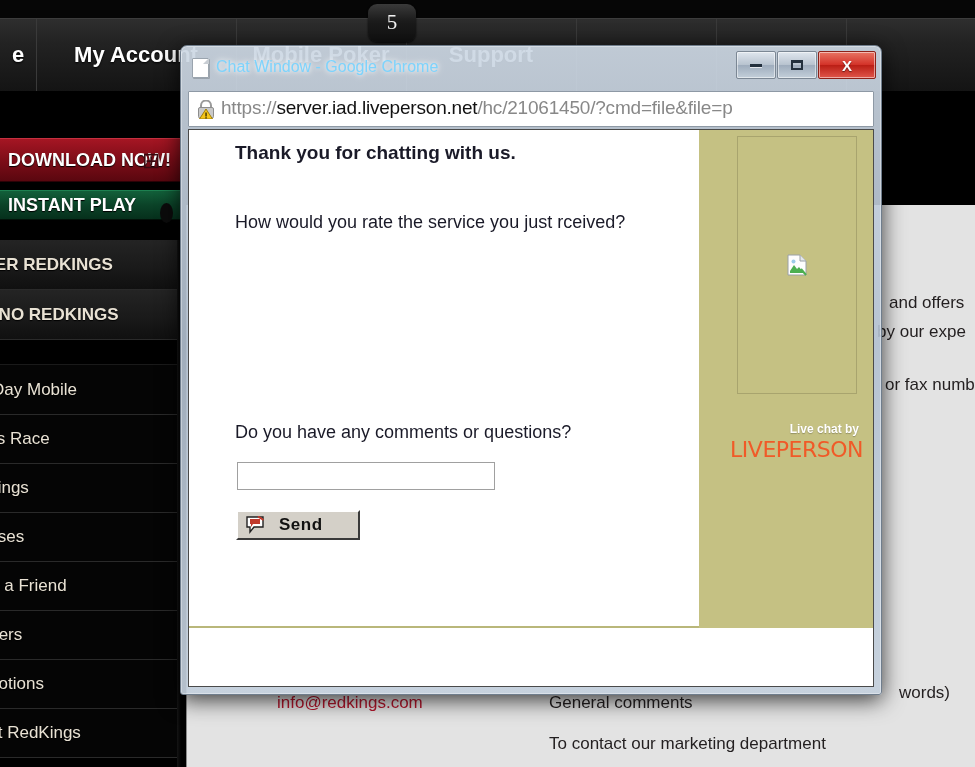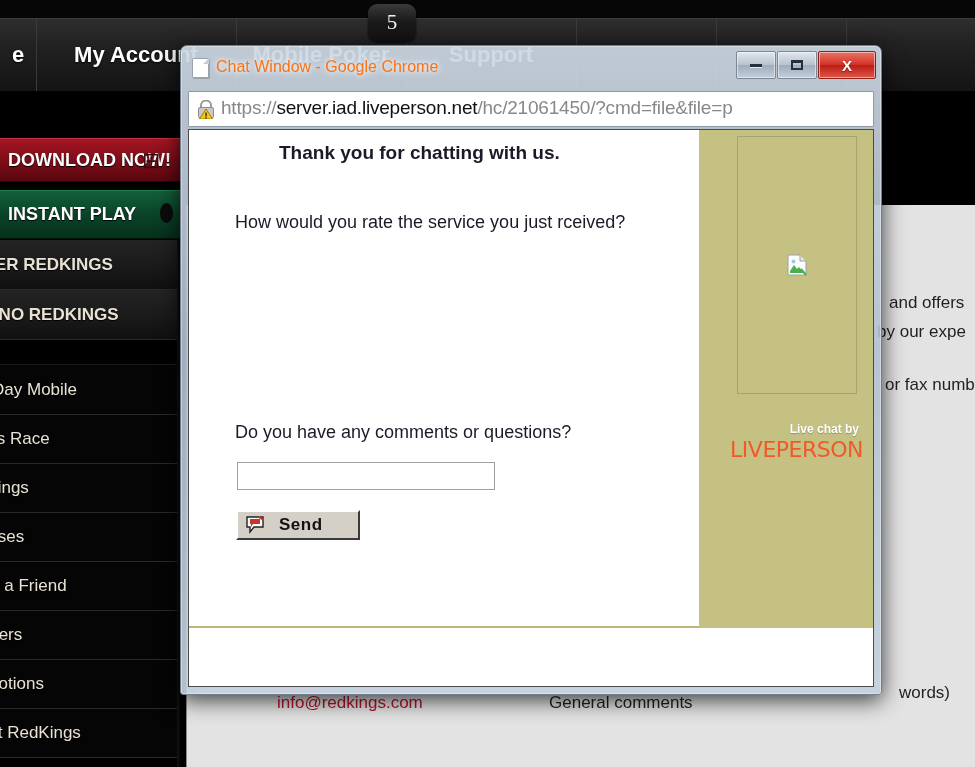--- a/index.html
+++ b/index.html
@@ -57,21 +57,21 @@
     color: #fff; font-weight: bold; font-size: 18px;
     display: flex; align-items: center; padding-left: 8px;
     box-sizing: border-box; white-space: nowrap; overflow: hidden;
     text-shadow: 0 1px 1px #000;
   }
   .bg-winlogo {
     position: absolute; left: 142px; top: 150px; width: 26px; height: 22px;
     color: #3a0a10; font-size: 22px; line-height: 22px;
   }
   .bg-ip {
-    position: absolute; left: 0; top: 190px; width: 180px; height: 49px;
+    position: absolute; left: 0; top: 190px; width: 180px; height: 30px;
     background: linear-gradient(to bottom, #12603a 0%, #0b4328 50%, #06301c 100%);
     border-top: 1px solid #1d8050; border-bottom: 1px solid #021209;
     color: #fff; font-weight: bold; font-size: 18px;
     display: flex; align-items: center; padding-left: 8px;
     box-sizing: border-box; white-space: nowrap; overflow: hidden;
     text-shadow: 0 1px 1px #000;
   }
   .bg-ipdot {
     position: absolute; left: 160px; top: 203px;
     width: 13px; height: 20px; border-radius: 50%;
@@ -137,21 +137,21 @@
     border-radius: 1px;
     box-shadow: 1px 1px 0 rgba(0,0,0,.18);
   }
   .win-title-icon:after {
     content: ""; position: absolute; right: -1px; top: -1px;
     border-width: 0 0 6px 6px; border-style: solid;
     border-color: transparent transparent #c8cdd3 transparent;
   }
   .win-title-text {
     position: absolute; left: 36px; top: 13px;
-    font-size: 16px; color: #f97316;
+    font-size: 16px; color: #7dd3fc;
     text-shadow: 0 0 5px rgba(255,255,255,.95), 0 0 10px rgba(255,255,255,.8);
     white-space: nowrap;
     font-family: "Liberation Sans", sans-serif;
   }
   .win-btns { position: absolute; right: 6px; top: 6px; height: 28px; display: flex; }
   .win-btn {
     width: 38px; height: 26px; margin-left: 1px;
     border: 1px solid #7b8794;
     border-radius: 2px;
     background: linear-gradient(to bottom, #dfe6ee 0%, #b9c4d0 48%, #9fadbd 52%, #c3cfda 100%);
@@ -238,21 +238,20 @@
     position: absolute; right: 10px; top: 307px;
     color: #f05a28; font-size: 22px; white-space: nowrap;
     letter-spacing: -.5px;
     font-family: "DejaVu Sans", sans-serif;
   }
 
   .s-title {
     position: absolute; left: 46px; top: 12px;
     font-size: 19px; font-weight: bold; color: #1a1a28;
     white-space: nowrap;
-    margin-left: 44px;
   }
   .s-question {
     position: absolute; left: 46px; top: 82px;
     font-size: 18px; color: #1a1a28; white-space: nowrap;
   }
   .s-options { position: absolute; left: 46px; top: 120px; }
   .s-opt {
     display: flex; align-items: center; height: 30px;
   }
   .s-cb {
@@ -367,20 +366,21 @@
         </div>
       </div>
     <div class="bg-side-rail"></div>
 
     <div class="bg-content" id="bgcontent">
         <div class="bg-content-line" style="left: 702px; top: 88px;">and offers</div>
         <div class="bg-content-line" style="left: 690px; top: 117px;">by our expe</div>
         <div class="bg-content-line" style="left: 698px; top: 170px;">or fax numb</div>
         <div class="bg-content-line" style="left: 712px; top: 450px; margin-top: 28px;">words)</div>
         <div class="bg-content-line" style="left: 362px; top: 488px;">General comments</div>
+        <div class="bg-content-line" style="left: 362px; top: 529px;">To contact our marketing department</div>
         <div class="bg-mail" style="left: 90px; top: 488px;">info@redkings.com</div>
       </div>
   </div>
 
   <div id="chrome-win">
     <div class="win-frame"></div>
 
     <div class="win-titlebar">
       <div class="win-title-icon"></div>
       <div class="win-title-text">Chat Window - Google Chrome</div>

